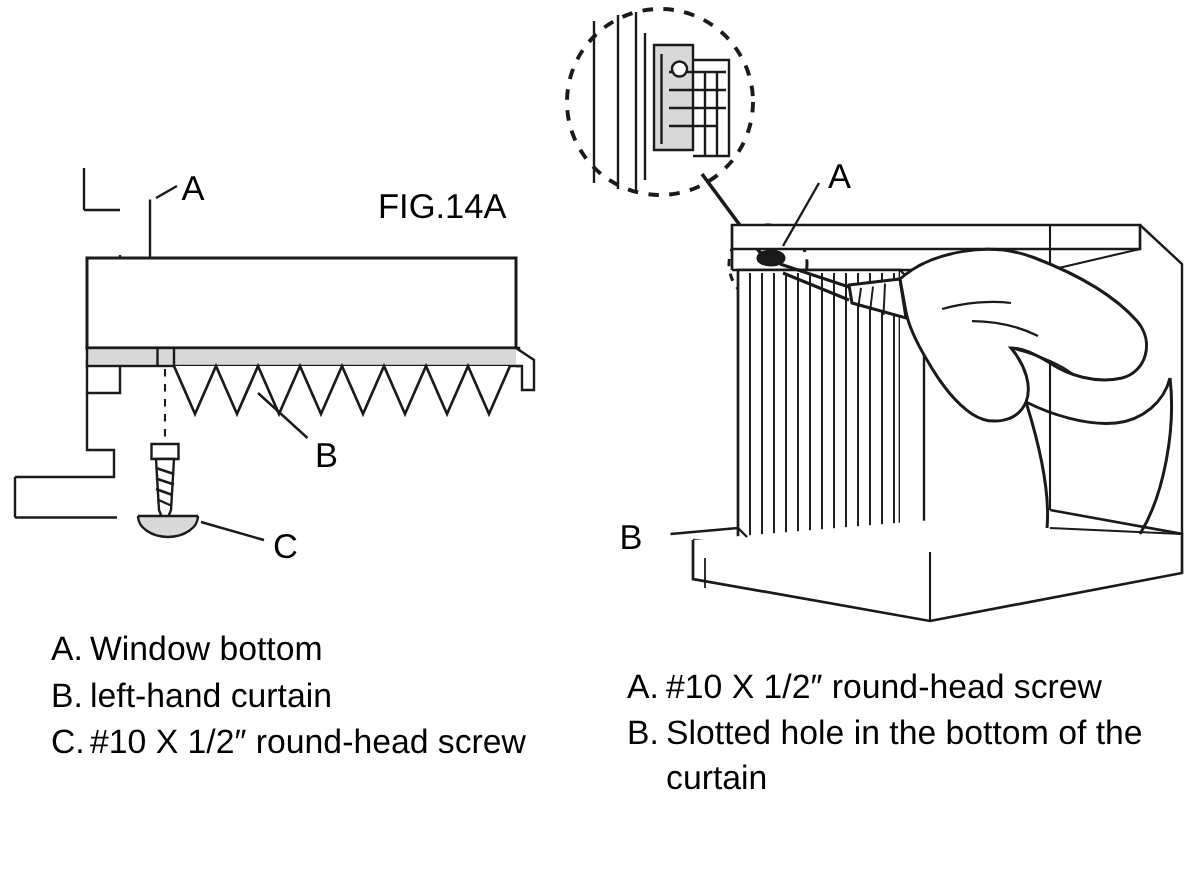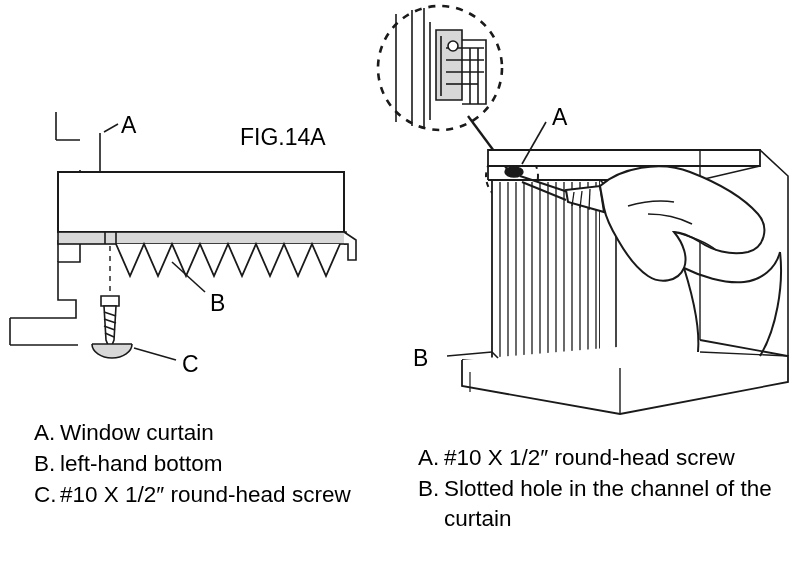--- a/index.html
+++ b/index.html
@@ -54,21 +54,21 @@
   }
   .legend .key {
     width: 26px;
     flex: 0 0 26px;
   }
   .legend .txt {
     flex: 1 1 auto;
   }
   #legend-left { left: 34px; top: 418px; width: 360px; }
   #legend-right { left: 418px; top: 443px; width: 370px; }
-  #fig14a-label { left: 240px; top: 124px; }
+  #fig14a-label { left: 252px; top: 124px; }
   #fig14b-label { left: 618px; top: 104px; }
   #callout-a-left { left: 121px; top: 112px; }
   #callout-b-left { left: 210px; top: 290px; }
   #callout-c-left { left: 182px; top: 351px; }
   #callout-a-right { left: 552px; top: 104px; }
   #callout-b-right { left: 413px; top: 345px; }
 </style>
 </head>
 <body>
 
@@ -217,36 +217,36 @@
   <div class="callout" id="callout-a-left">A</div>
   <div class="callout" id="callout-b-left">B</div>
   <div class="callout" id="callout-c-left">C</div>
 
   <div class="callout" id="callout-a-right">A</div>
   <div class="callout" id="callout-b-right">B</div>
 
   <div class="legend" id="legend-left">
     <div class="item">
       <div class="key">A.</div>
-      <div class="txt">Window curtain</div>
+      <div class="txt">Window bottom</div>
     </div>
     <div class="item">
       <div class="key">B.</div>
-      <div class="txt">left-hand bottom</div>
+      <div class="txt">left-hand curtain</div>
     </div>
     <div class="item">
       <div class="key">C.</div>
       <div class="txt">#10 X 1/2″ round-head screw</div>
     </div>
   </div>
 
   <div class="legend" id="legend-right">
     <div class="item">
       <div class="key">A.</div>
       <div class="txt">#10 X 1/2″ round-head screw</div>
     </div>
     <div class="item">
       <div class="key">B.</div>
-      <div class="txt">Slotted hole in the channel of the curtain</div>
+      <div class="txt">Slotted hole in the bottom of the curtain</div>
     </div>
   </div>
 
 </div>
 
 </body></html>

